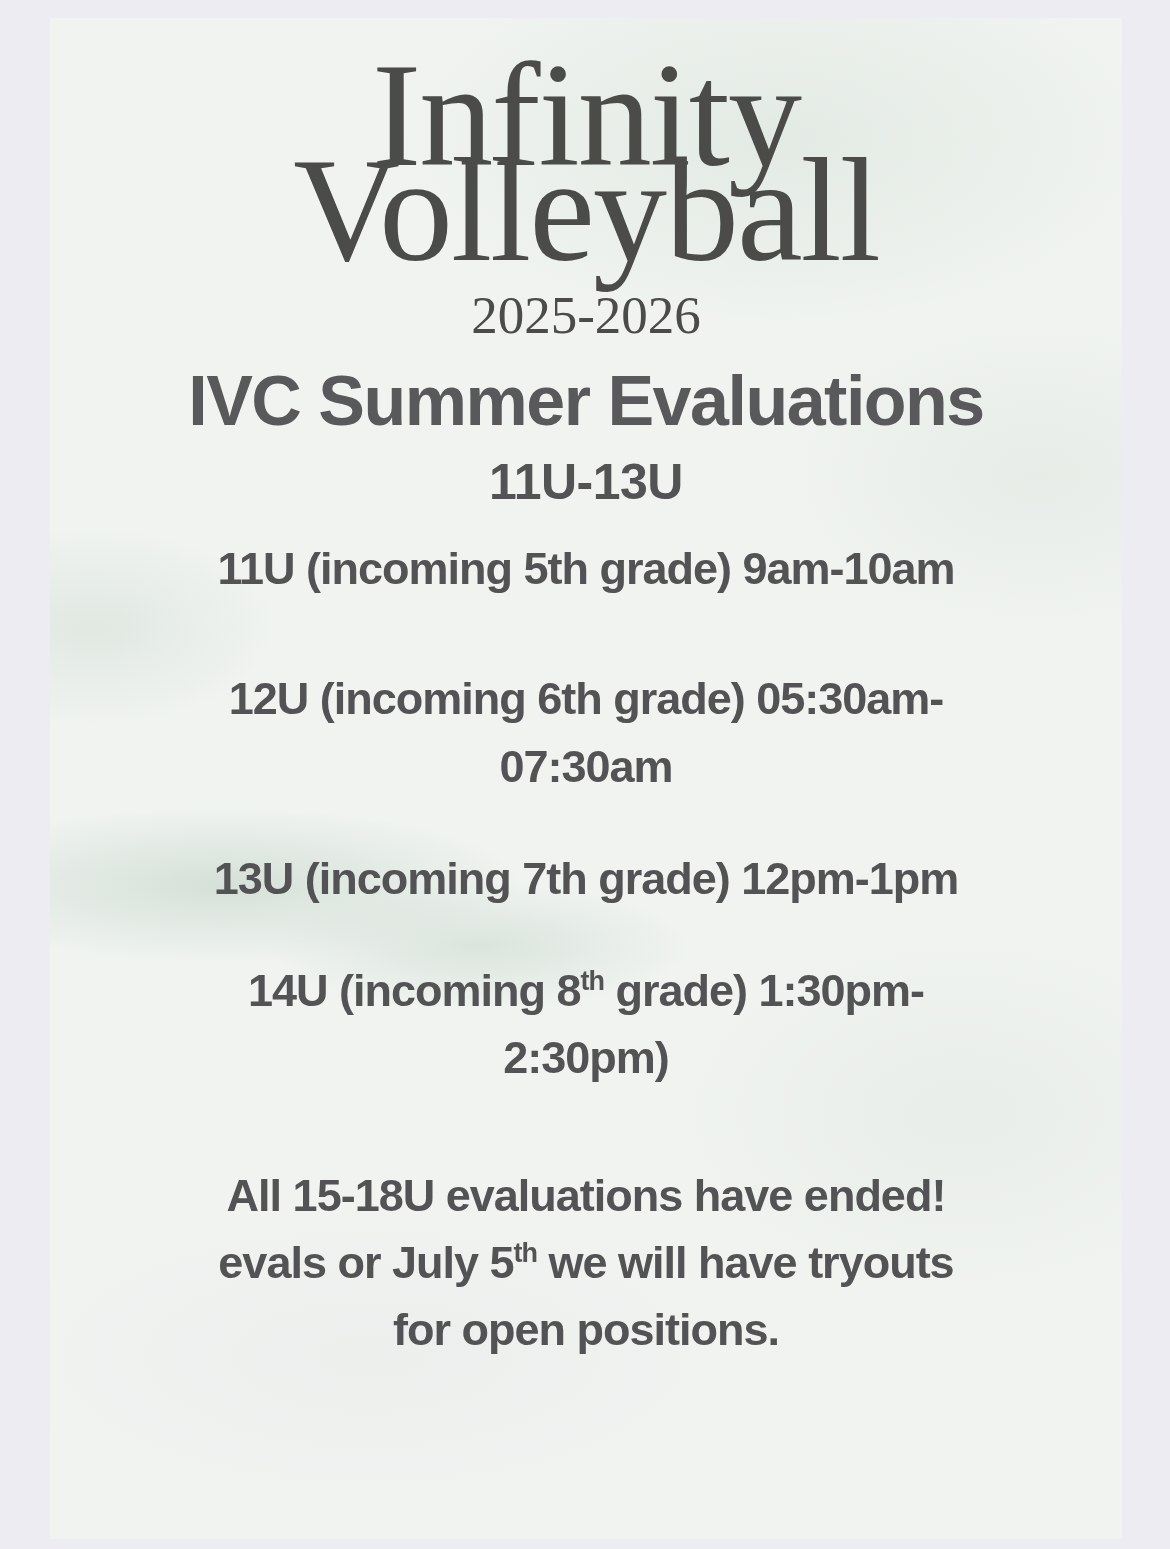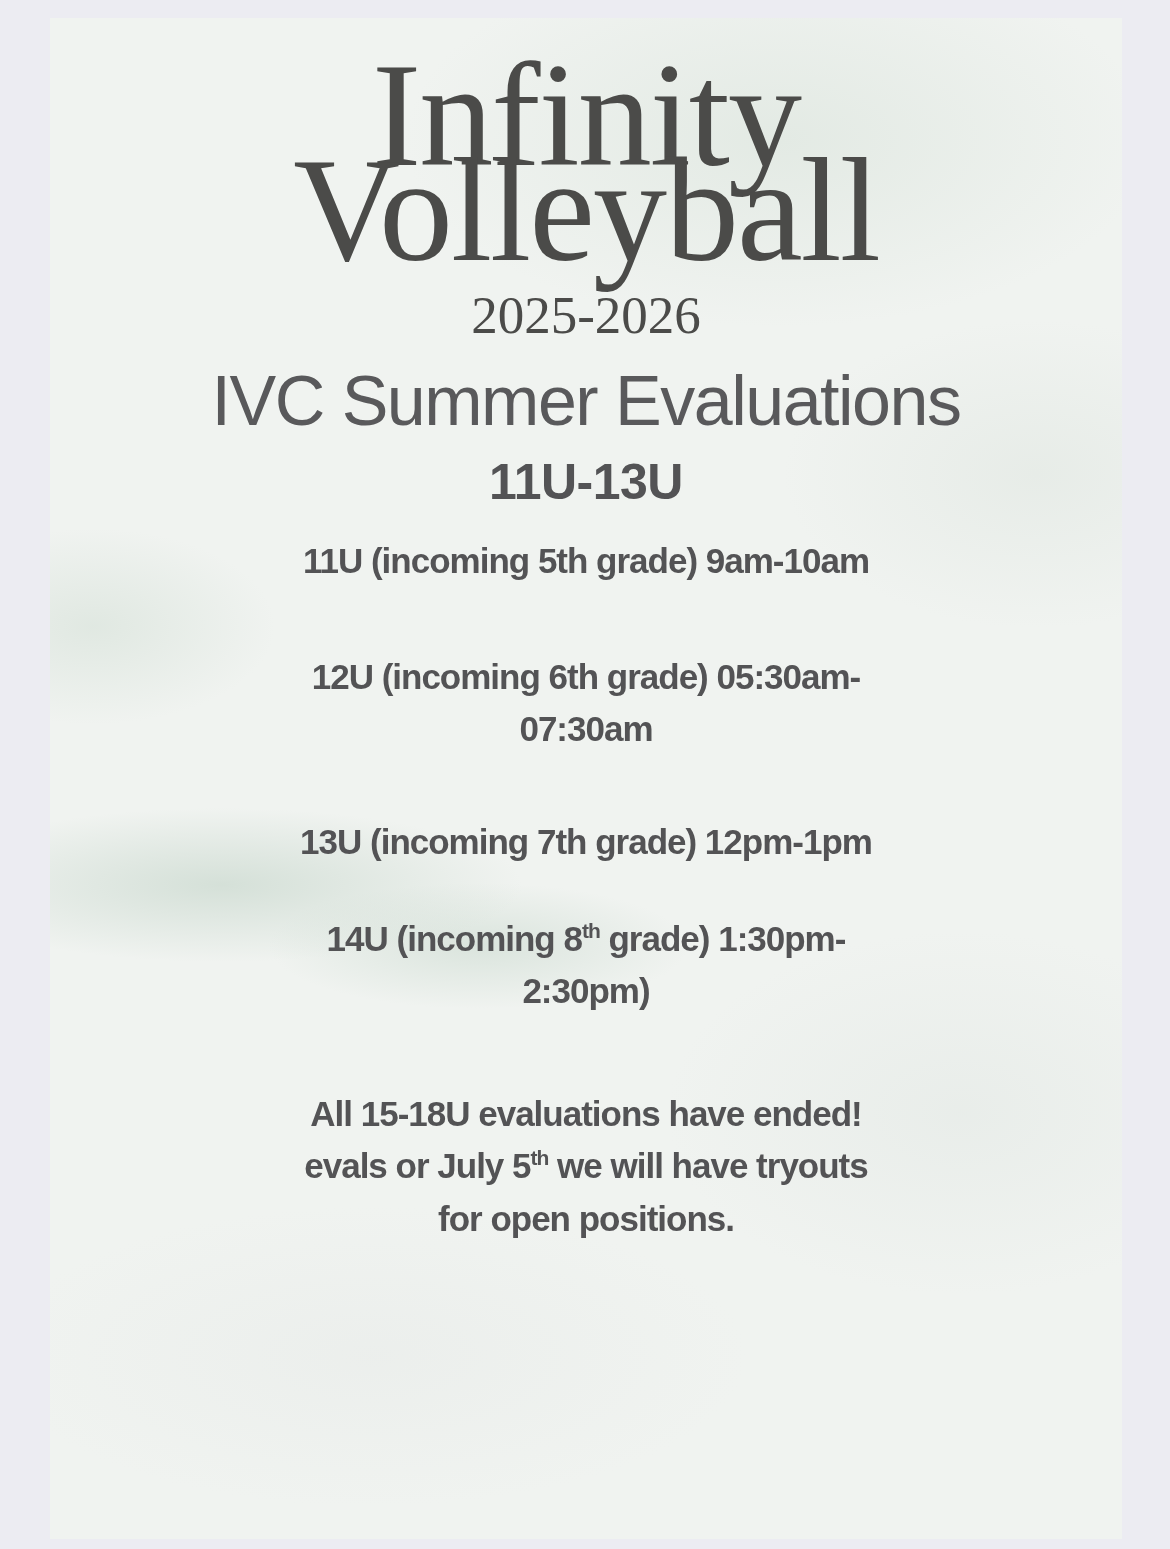--- a/index.html
+++ b/index.html
@@ -51,48 +51,48 @@
     line-height: 1;
     margin-top: 32px;
     color: var(--title-color);
   }
   .heading {
     font-size: 70px;
     line-height: 1;
     margin-top: 24px;
     letter-spacing: -1.5px;
     color: var(--heading-color);
-    font-weight: 400;
+    font-weight: 700;
   }
   .age {
     font-size: 50px;
     font-weight: 700;
     line-height: 1;
     margin-top: 21px;
     letter-spacing: -0.5px;
     color: var(--body-color);
   }
   .date {
     font-size: 52px;
     font-weight: 700;
     line-height: 1;
     margin-top: 25px;
     letter-spacing: -0.5px;
     color: var(--body-color);
   }
   .sched, .notice {
-    font-size: 35px;
+    font-size: 45px;
     font-weight: 700;
     line-height: 1.49;
     letter-spacing: -1px;
     color: var(--body-color);
   }
   .sched-1 { margin-top: 28px; }
   .sched-2 { margin-top: 63px; }
-  .sched-3 { margin-top: 61px; }
+  .sched-3 { margin-top: 45px; }
   .sched-4 { margin-top: 45px; }
   .notice  { margin-top: 71px; }
   sup { font-size: 0.6em; line-height: 0; }
 </style>
 </head>
 <body>
 
 <div class="card">
 
   <div class="brand">

